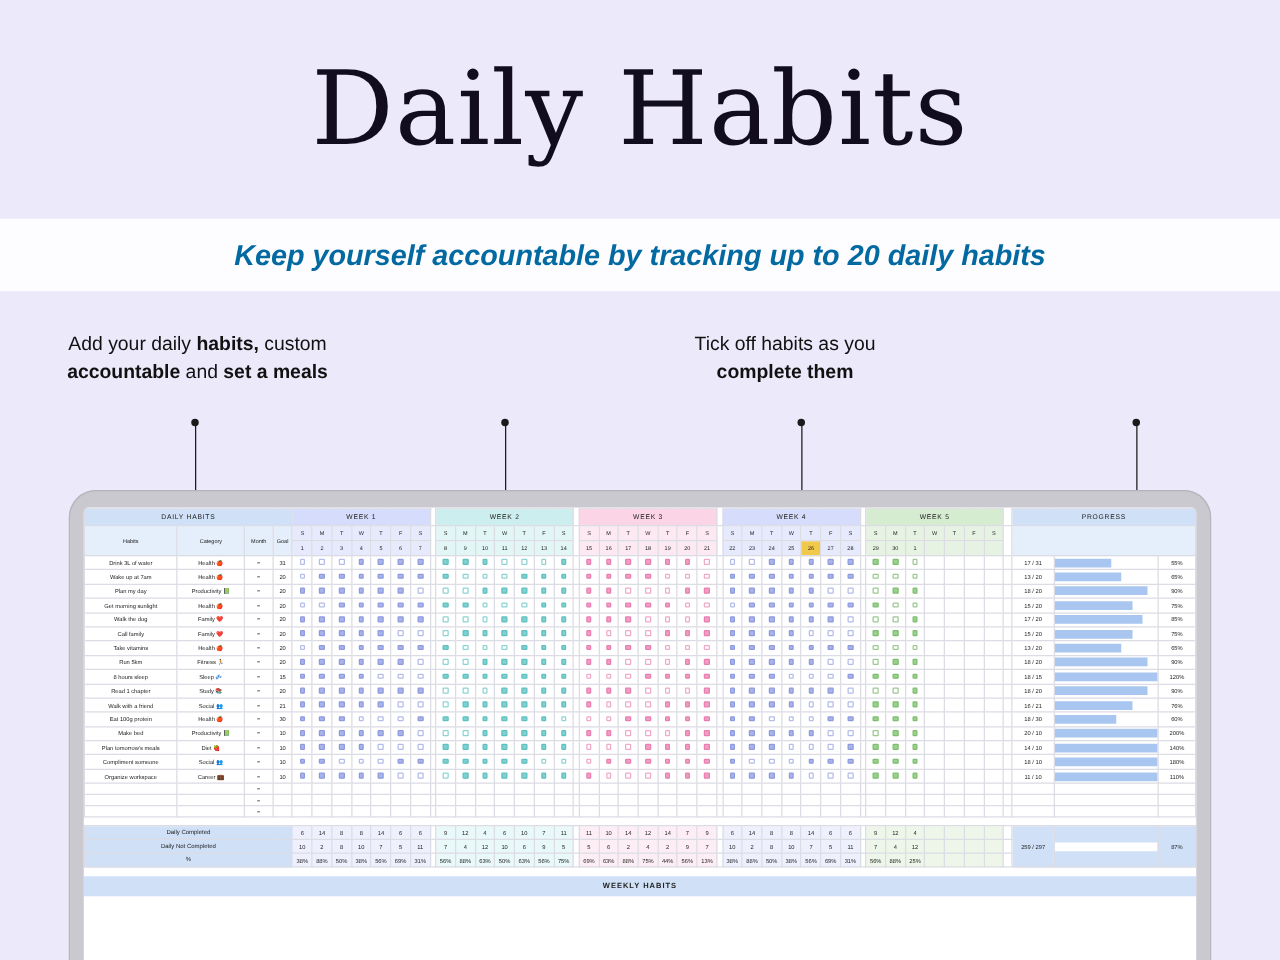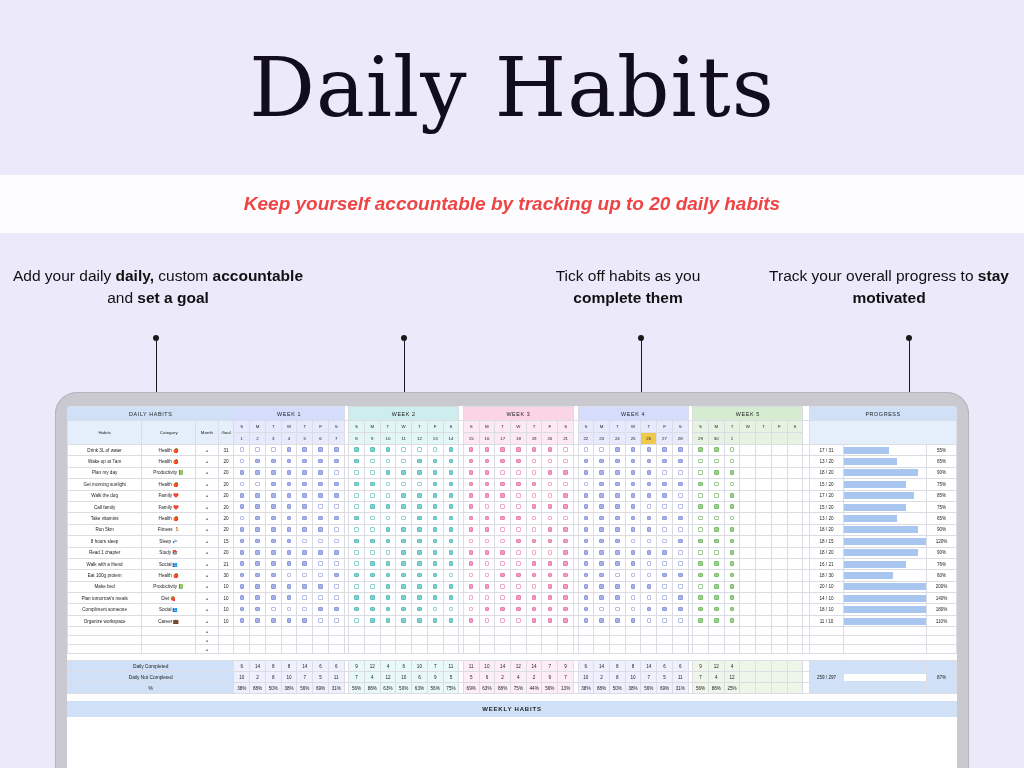--- a/index.html
+++ b/index.html
@@ -24,22 +24,22 @@
     color:#120c1f;
     font-weight:400;
     line-height:1;
   }
   .subbar {
     height:58px;
     background:#fdfcff;
     display:flex; align-items:center; justify-content:center;
   }
   .subbar-text {
-    font-size:19px; font-weight:bold; font-style:italic;
-    color:#ef4444;
+    font-size:23px; font-weight:bold; font-style:italic;
+    color:#0369a1;
   }
 
   
   .callouts {
     position:relative;
     height:130px;
     padding-top:22px;
   }
   .callout {
     position:absolute;
@@ -173,23 +173,22 @@
 
 <div class="hero">
   <div class="hero-title">Daily Habits</div>
 </div>
 
 <div class="subbar">
   <div class="subbar-text">Keep yourself accountable by tracking up to 20 daily habits</div>
 </div>
 
 <div class="callouts">
-  <div class="callout c1">Add your daily <b>daily,</b> custom <b>accountable</b> and <b>set a goal</b></div>
+  <div class="callout c1">Add your daily <b>habits,</b> custom <b>accountable</b> and <b>set a meals</b></div>
   <div class="callout c3">Tick off habits as you <b>complete them</b></div>
-  <div class="callout c4">Track your overall progress to <b>stay motivated</b></div>
 </div>
 
 <div class="leader l1"></div>
 <div class="leader l2"></div>
 <div class="leader l3"></div>
 <div class="leader l4"></div>
 
 <div class="tablet">
   <div class="tablet-inner">
     <div class="sheet">

